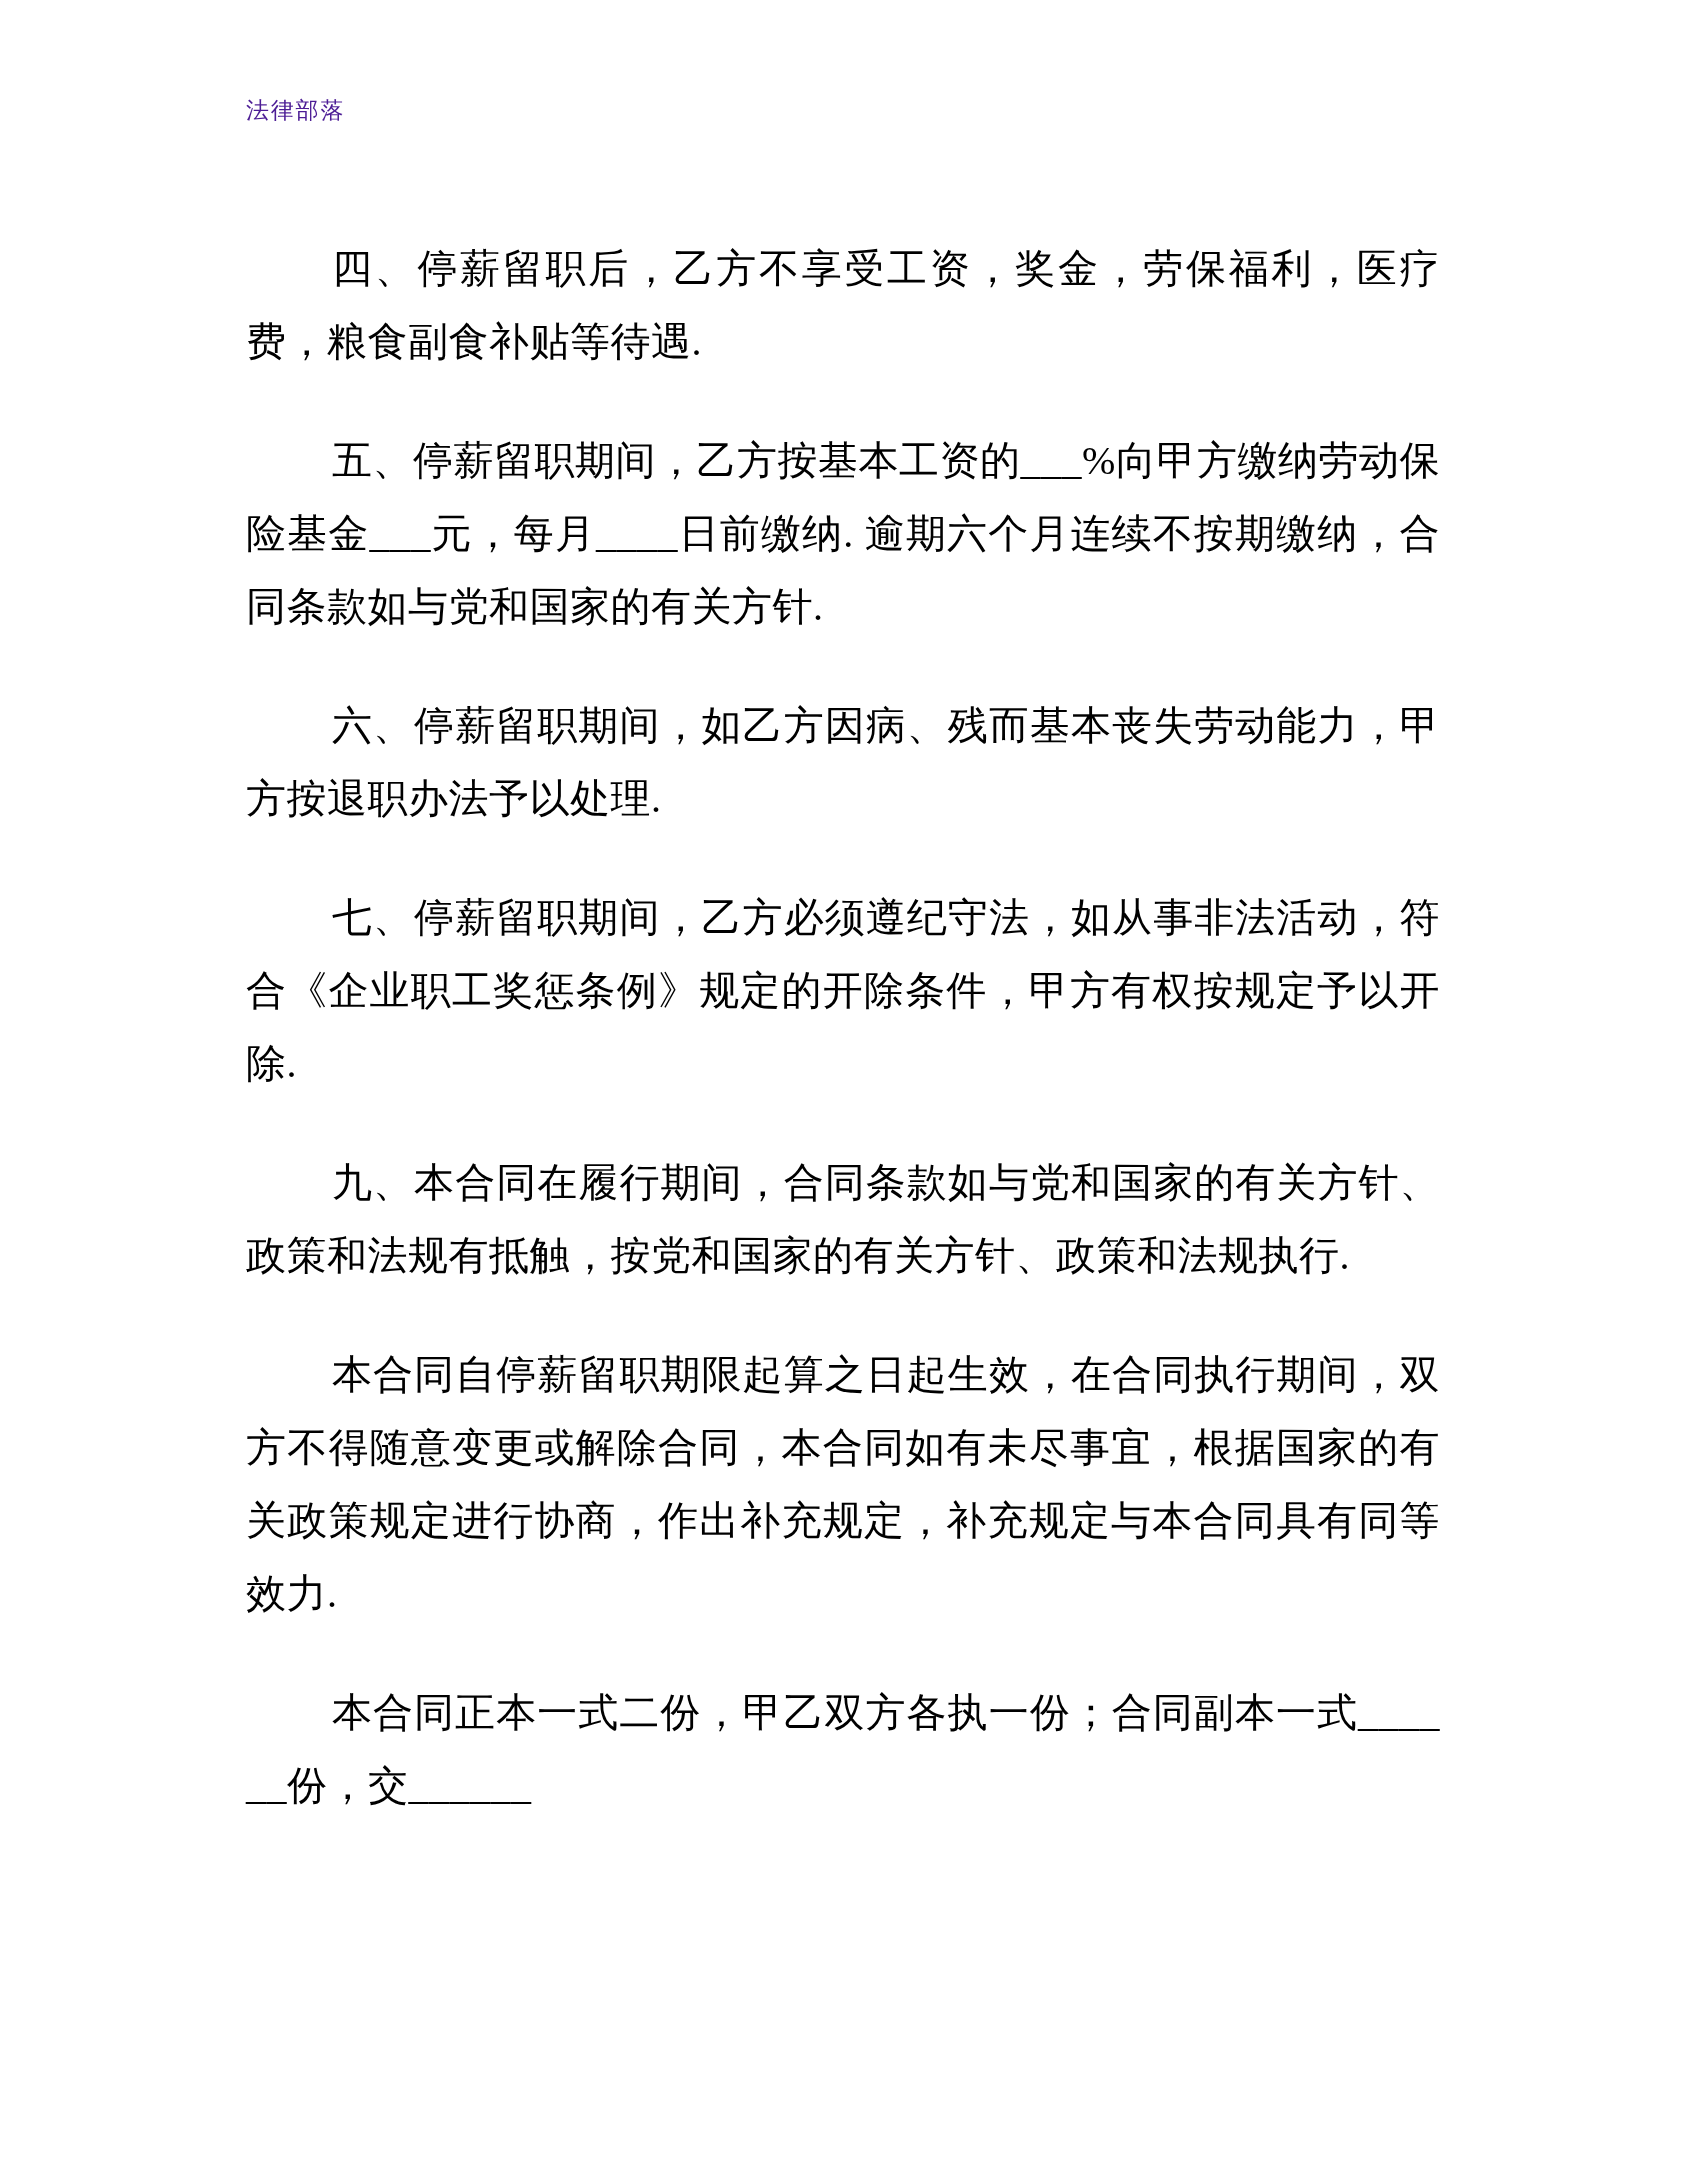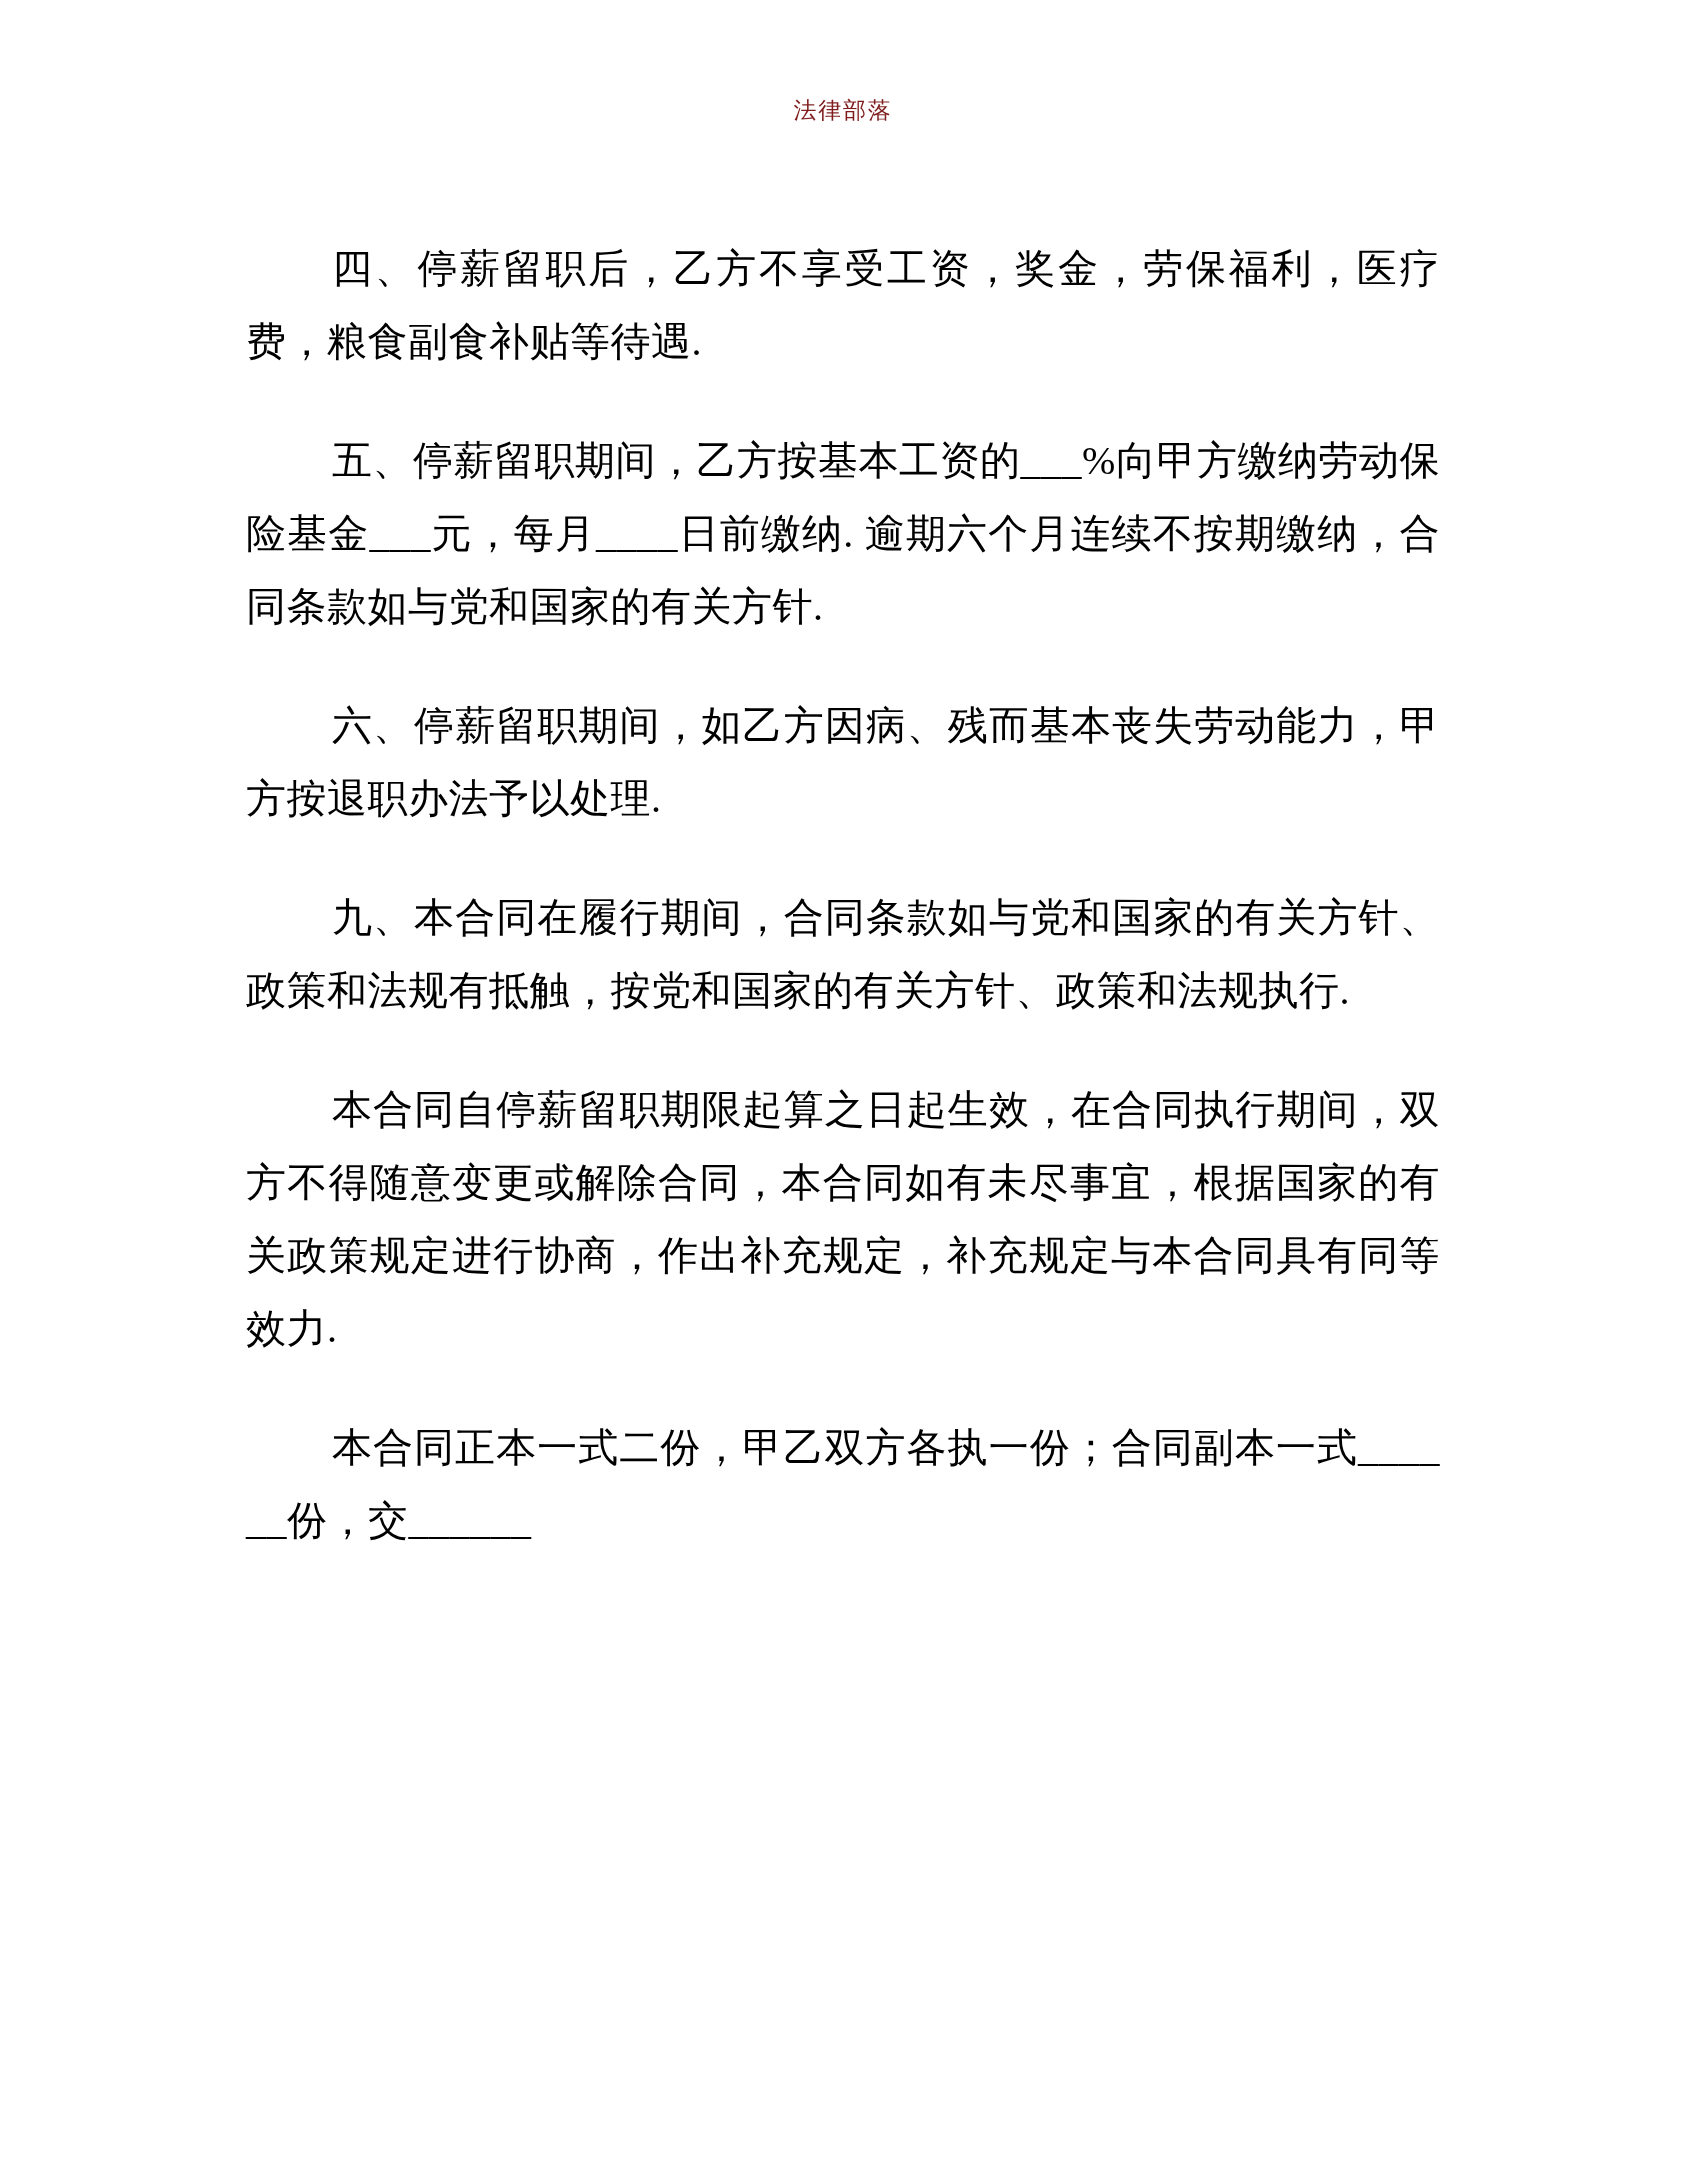--- a/index.html
+++ b/index.html
@@ -13,25 +13,25 @@
     height: 2182px;
     margin: 0 auto;
     background: #ffffff;
     box-sizing: border-box;
     padding: 97px 246px 0 246px;
     font-family: "Liberation Serif", "DejaVu Serif", serif;
     color: #000000;
     overflow: hidden;
   }
   .brand {
-    text-align: center;
+    text-align: left;
     font-size: 23px;
     line-height: 27.5px;
     letter-spacing: 1.8px;
-    color: #7f1d1d;
+    color: #4c1d95;
   }
   .content {
     margin-top: 107px;
   }
   .para {
     margin: 0 0 46px 0;
     font-size: 40px;
     line-height: 73px;
     text-align: justify;
     text-indent: 86px;
@@ -57,20 +57,21 @@
   <div class="brand">法律部落</div>
 
   <div class="content">
 
     <p class="para">四、停薪留职后，乙方不享受工资，奖金，劳保福利，医疗费，粮食副食补贴等待遇.</p>
 
     <p class="para">五、停薪留职期间，乙方按基本工资的___%向甲方缴纳劳动保险基金___元，每月____日前缴纳. 逾期六个月连续不按期缴纳，合同条款如与党和国家的有关方针.</p>
 
     <p class="para">六、停薪留职期间，如乙方因病、残而基本丧失劳动能力，甲方按退职办法予以处理.</p>
 
+    <p class="para">七、停薪留职期间，乙方必须遵纪守法，如从事非法活动，符合《企业职工奖惩条例》规定的开除条件，甲方有权按规定予以开除.</p>
 
 
     <p class="para">九、本合同在履行期间，合同条款如与党和国家的有关方针、政策和法规有抵触，按党和国家的有关方针、政策和法规执行.</p>
 
 
     <p class="para">本合同自停薪留职期限起算之日起生效，在合同执行期间，双方不得随意变更或解除合同，本合同如有未尽事宜，根据国家的有关政策规定进行协商，作出补充规定，补充规定与本合同具有同等效力.</p>
 
     <p class="para">本合同正本一式二份，甲乙双方各执一份；合同副本一式______份，交______</p>
 
   </div>

